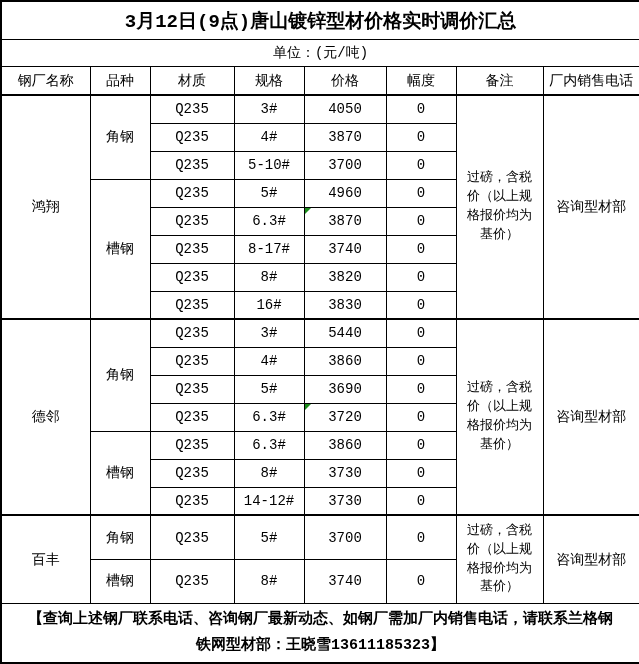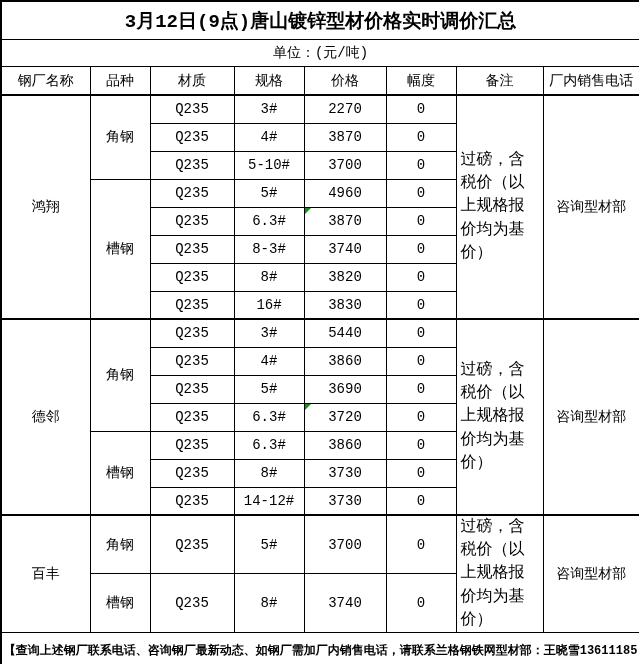--- a/index.html
+++ b/index.html
@@ -46,41 +46,41 @@
     font-weight: bold;
   }
   tr.unit-row td { height: 26px; }
   tr.header-row th { height: 27px; }
 
   tbody tr { height: 28px; }
   tbody tr.tall { height: 44px; }
   tbody tr.section-start td { border-top: 2px solid #000; }
 
   td.remark {
-    font-size: 16px;
-    text-align: left;
+    font-size: 13px;
+    text-align: center;
     line-height: 1.45;
-    padding: 0 4px;
+    padding: 0 10px;
   }
   td.price { position: relative; }
   .marker {
     position: absolute;
     top: 0;
     left: 0;
     width: 0;
     height: 0;
     border-top: 6px solid #1a8c1a;
     border-right: 6px solid transparent;
   }
   tfoot td {
     height: 58px;
     font-weight: bold;
-    font-size: 12px;
+    font-size: 15px;
     line-height: 1.75;
-    padding: 0 0;
+    padding: 0 22px;
   }
 </style>
 </head>
 <body>
 
 <div class="page">
   <table class="price-table">
     <colgroup>
       <col class="c1">
         <col class="c2">
@@ -108,21 +108,21 @@
         <th>备注</th>
         <th>厂内销售电话</th>
       </tr>
     </thead>
     <tbody>
         <tr class="section-start">
           <td class="factory" rowspan="8">鸿翔</td>
           <td class="variety" rowspan="3">角钢</td>
           <td class="material">Q235</td>
           <td class="spec">3#</td>
-          <td class="price">2270</td>
+          <td class="price">4050</td>
           <td class="change">0</td>
           <td class="remark" rowspan="8">过磅，含税价（以上规格报价均为基价）</td>
           <td class="phone" rowspan="8">咨询型材部</td>
         </tr>
         <tr>
           <td class="material">Q235</td>
           <td class="spec">4#</td>
           <td class="price">3870</td>
           <td class="change">0</td>
         </tr>
@@ -140,21 +140,21 @@
           <td class="change">0</td>
         </tr>
         <tr>
           <td class="material">Q235</td>
           <td class="spec">6.3#</td>
           <td class="price">3870<span class="marker" style="border-top-color: rgb(26, 140, 26);"></span></td>
           <td class="change">0</td>
         </tr>
         <tr>
           <td class="material">Q235</td>
-          <td class="spec">8-3#</td>
+          <td class="spec">8-17#</td>
           <td class="price">3740</td>
           <td class="change">0</td>
         </tr>
         <tr>
           <td class="material">Q235</td>
           <td class="spec">8#</td>
           <td class="price">3820</td>
           <td class="change">0</td>
         </tr>
         <tr>

